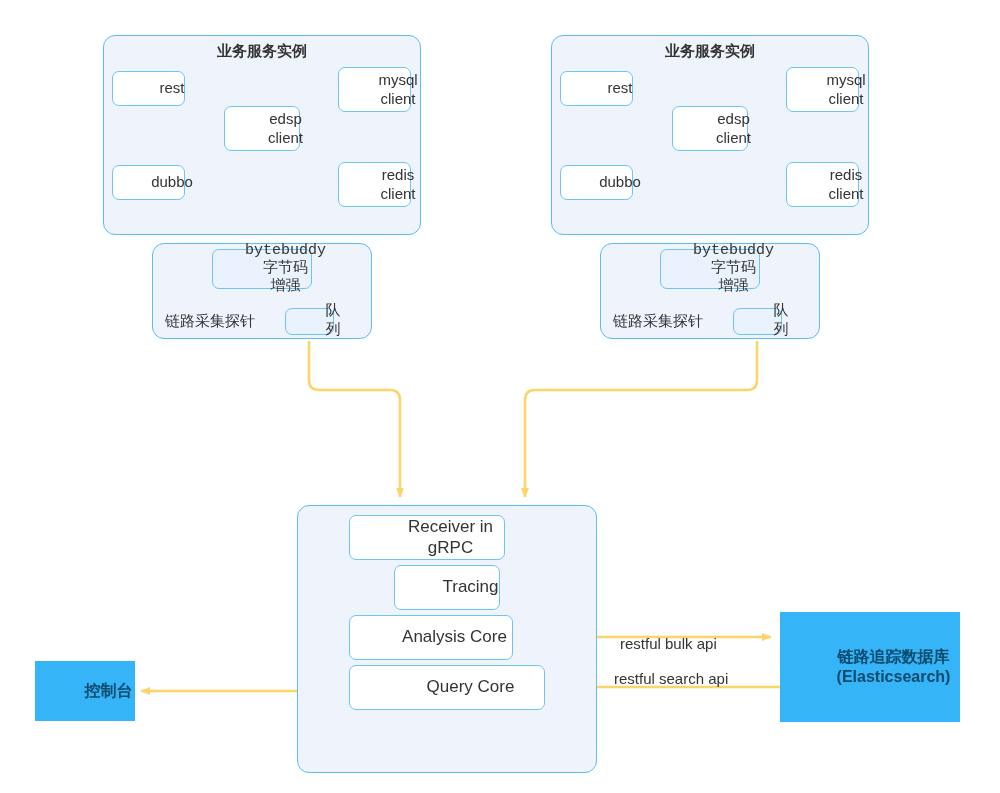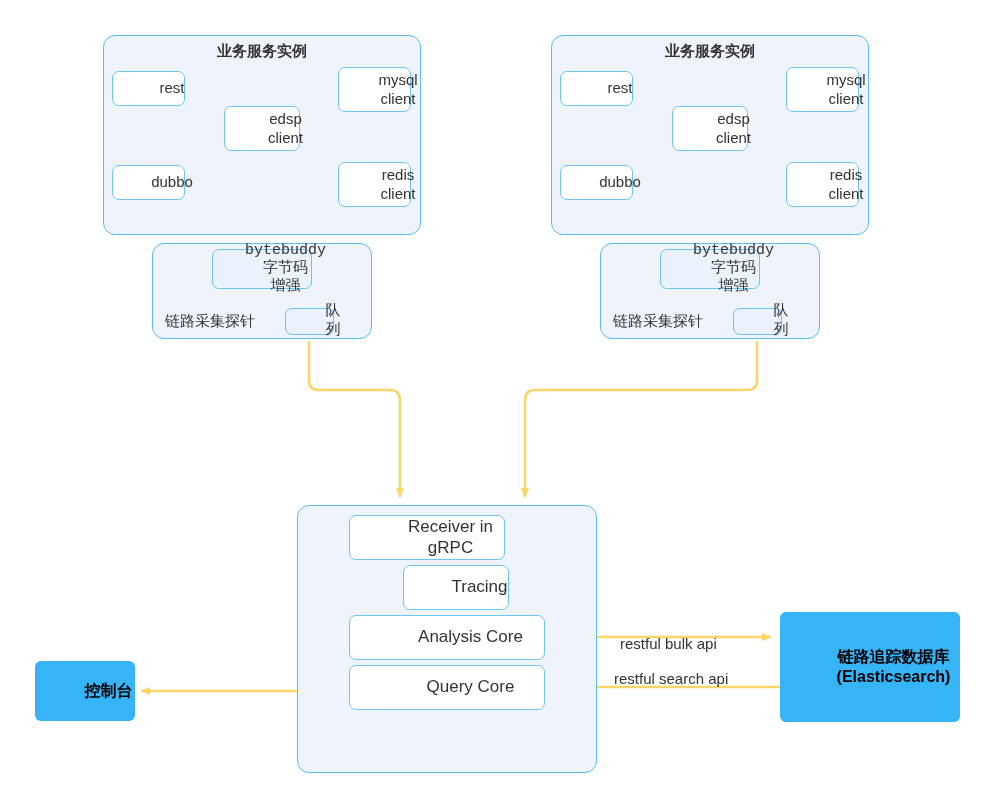--- a/index.html
+++ b/index.html
@@ -55,22 +55,22 @@
     background: #eaf3fd;
     border: 1.4px solid #6cc5f5;
     border-radius: 7px;
     font-size: 15px;
     color: #333333;
     font-family: Liberation Mono, monospace;
   }
   
   .solid-blue {
     background: #35b4f7;
-    border-radius: 6px;
-    color: #000000;
+    border-radius: 0;
+    color: #0c4a6e;
     font-size: 15px;
     font-weight: 600;
   }
   .title-bold {
     position: absolute;
     font-weight: bold;
     font-size: 15px;
     color: #333333;
     text-align: center;
   }
@@ -220,24 +220,24 @@
   <div class="node chip-light" style="left:733px; top:308px; width:49px; height:27px;">
     <span>队列</span>
   </div>
 
 
   <div class="node container-box" style="left:297px; top:505px; width:300px; height:268px;"></div>
 
   <div class="node chip" style="left:349px; top:515px; width:156px; height:45px; font-size:17px;">
     <span>Receiver in gRPC</span>
   </div>
-  <div class="node chip" style="left:394px; top:565px; width:106px; height:45px; font-size:17px;margin-left:9px;">
+  <div class="node chip" style="left:394px; top:565px; width:106px; height:45px; font-size:17px;">
     <span>Tracing</span>
   </div>
-  <div class="node chip" style="left:349px; top:615px; width:196px; height:45px; font-size:17px;">
+  <div class="node chip" style="left:349px; top:615px; width:164px; height:45px; font-size:17px;">
     <span>Analysis Core</span>
   </div>
   <div class="node chip" style="left:349px; top:665px; width:196px; height:45px; font-size:17px;">
     <span>Query Core</span>
   </div>
 
 
   <div class="node solid-blue two-line" style="left:780px; top:612px; width:180px; height:110px; font-size:16px;">
     <span>链路追踪数据库</span>
     <span>(Elasticsearch)</span>

